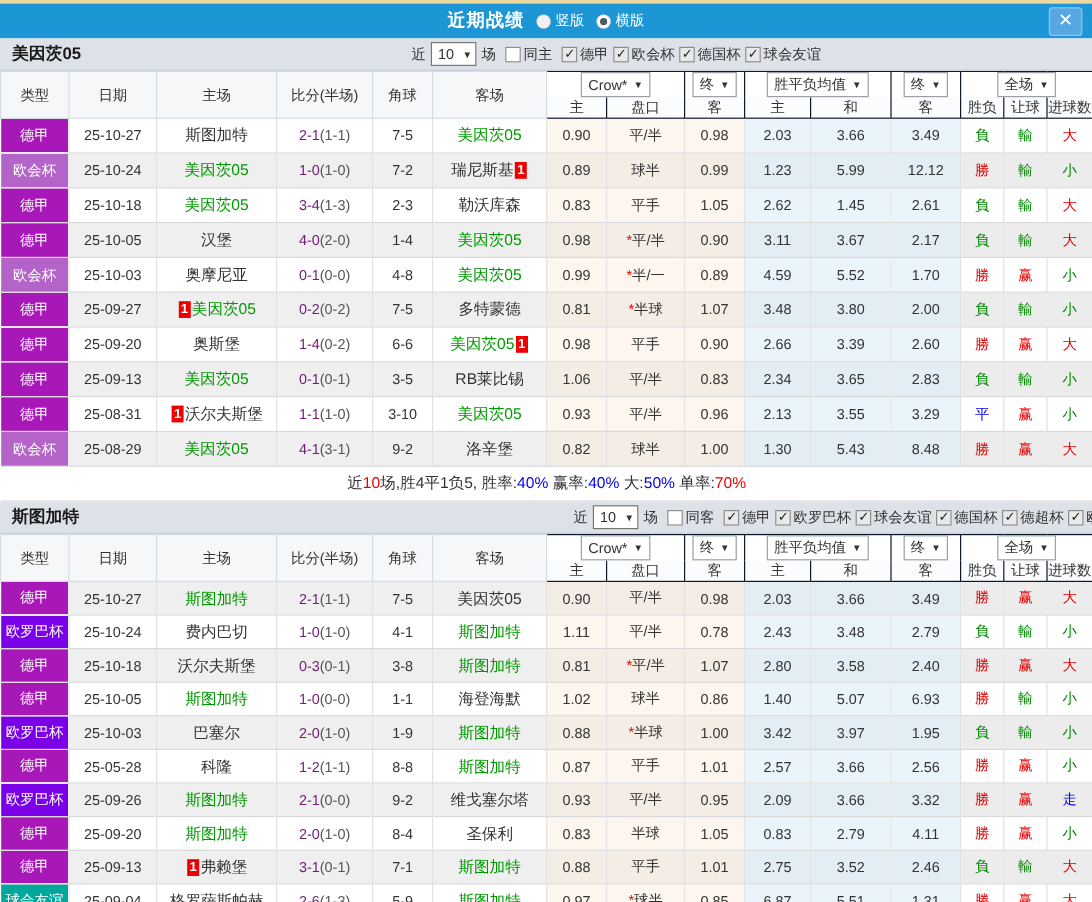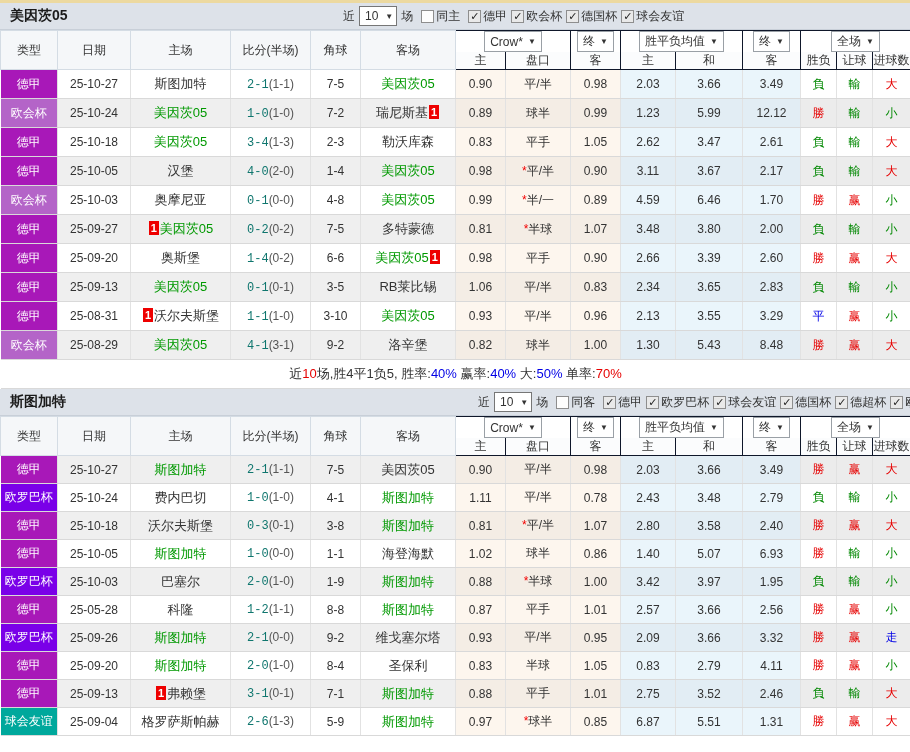--- a/index.html
+++ b/index.html
@@ -28,21 +28,21 @@
   .sel-row th{height:21px;border-bottom:none;background:#fff;}
   .lbl-row th{height:17px;font-size:12px;border-top:none;}
   th.span2{background:#f5f7f9;border:1px solid #d4dce4;font-size:12px;}
   .hdr-select{border:1px solid #9aa0a6;background:#fff;height:19px;padding:0 5px;display:inline-flex;align-items:center;gap:5px;cursor:pointer;margin:0 auto;}
   td{text-align:center;padding:0;border-right:1px solid #e2e2e2;border-bottom:1px solid #d9d9d9;height:28px;overflow:hidden;white-space:nowrap;}
   #t2 td{height:27px;}
   .c-type{color:#fff;font-size:12px;}
   .c-team{font-size:13px;}
   .tname{color:#333;cursor:pointer;}
   .tname.green{color:#009900;}
-  .score-main{color:#0f766e;font-family:Liberation Mono, monospace;}
+  .score-main{color:#701a75;}
   .score-half{color:#555;}
   .card{display:inline-block;background:#ee0000;color:#fff;font-size:11px;font-weight:bold;line-height:14px;padding:0 2px;margin:0 1px;vertical-align:1px;}
   .star{color:#f30000;}
   
   #t1 tbody tr:nth-child(even) .c-main{background:#efefef;}
   #t1 tbody tr:nth-child(odd)  .c-main{background:#fff;}
   #t1 tbody tr:nth-child(odd)  .c-crown{background:#fdf6ee;}
   #t1 tbody tr:nth-child(even) .c-crown{background:#f4ede5;}
   #t1 tbody tr:nth-child(odd)  .c-avg{background:#eaf5fb;}
   #t1 tbody tr:nth-child(even) .c-avg{background:#e2edf4;}
@@ -57,20 +57,32 @@
   #t2 tbody tr:nth-child(even) .c-res{background:#fff;}
   #t2 tbody tr:nth-child(odd)  .c-res{background:#ececec;}
   .summary-row td{height:28px;font-size:13px;background:#fff;border-right:none;}
 </style>
 </head>
 <body>
 
 <div class="window">
   <div class="topstrip"></div>
 
+  <div class="titlebar">
+    <span class="title-text">近期战绩</span>
+    <span class="radio-group">
+      <span class="radio"></span>
+      <span>竖版</span>
+    </span>
+    <span class="radio-group">
+      <span class="radio sel"></span>
+      <span>横版</span>
+    </span>
+    <span class="close-btn">✕</span>
+  </div>
 
   <div class="section-head">
     <span class="team-name">美因茨05</span>
     <span class="filters pos1">
       <span>近</span>
       <span class="mini-select">
         <span>10</span>
         <span class="arrow">▼</span>
       </span>
       <span>场</span>
@@ -192,21 +204,21 @@
           <td class="c-type" style="background: rgb(168, 24, 184);">德甲</td>
           <td class="c-main">25-10-18</td>
           <td class="c-main c-team"><span class="tname green">美因茨05</span></td>
           <td class="c-main"><span class="score-main">3-4</span><span class="score-half">(1-3)</span></td>
           <td class="c-main">2-3</td>
           <td class="c-main c-team"><span class="tname">勒沃库森</span></td>
           <td class="c-crown">0.83</td>
           <td class="c-crown">平手</td>
           <td class="c-crown">1.05</td>
           <td class="c-avg">2.62</td>
-          <td class="c-avg">3.47</td>
+          <td class="c-avg">1.45</td>
           <td class="c-avg">2.61</td>
           <td class="c-res" style="color: rgb(0, 136, 0);">負</td>
           <td class="c-res" style="color: rgb(0, 136, 0);">輸</td>
           <td class="c-res" style="color: rgb(230, 0, 0);">大</td>
         </tr>
         <tr>
           <td class="c-type" style="background: rgb(168, 24, 184);">德甲</td>
           <td class="c-main">25-10-05</td>
           <td class="c-main c-team"><span class="tname">汉堡</span></td>
           <td class="c-main"><span class="score-main">4-0</span><span class="score-half">(2-0)</span></td>
@@ -226,21 +238,21 @@
           <td class="c-type" style="background: rgb(180, 100, 200);">欧会杯</td>
           <td class="c-main">25-10-03</td>
           <td class="c-main c-team"><span class="tname">奥摩尼亚</span></td>
           <td class="c-main"><span class="score-main">0-1</span><span class="score-half">(0-0)</span></td>
           <td class="c-main">4-8</td>
           <td class="c-main c-team"><span class="tname green">美因茨05</span></td>
           <td class="c-crown">0.99</td>
           <td class="c-crown"><span class="star">*</span>半/一</td>
           <td class="c-crown">0.89</td>
           <td class="c-avg">4.59</td>
-          <td class="c-avg">6.46</td>
+          <td class="c-avg">5.52</td>
           <td class="c-avg">1.70</td>
           <td class="c-res" style="color: rgb(230, 0, 0);">勝</td>
           <td class="c-res" style="color: rgb(230, 0, 0);">赢</td>
           <td class="c-res" style="color: rgb(0, 136, 0);">小</td>
         </tr>
         <tr>
           <td class="c-type" style="background: rgb(168, 24, 184);">德甲</td>
           <td class="c-main">25-09-27</td>
           <td class="c-main c-team"><span class="card">1</span><span class="tname green">美因茨05</span></td>
           <td class="c-main"><span class="score-main">0-2</span><span class="score-half">(0-2)</span></td>

